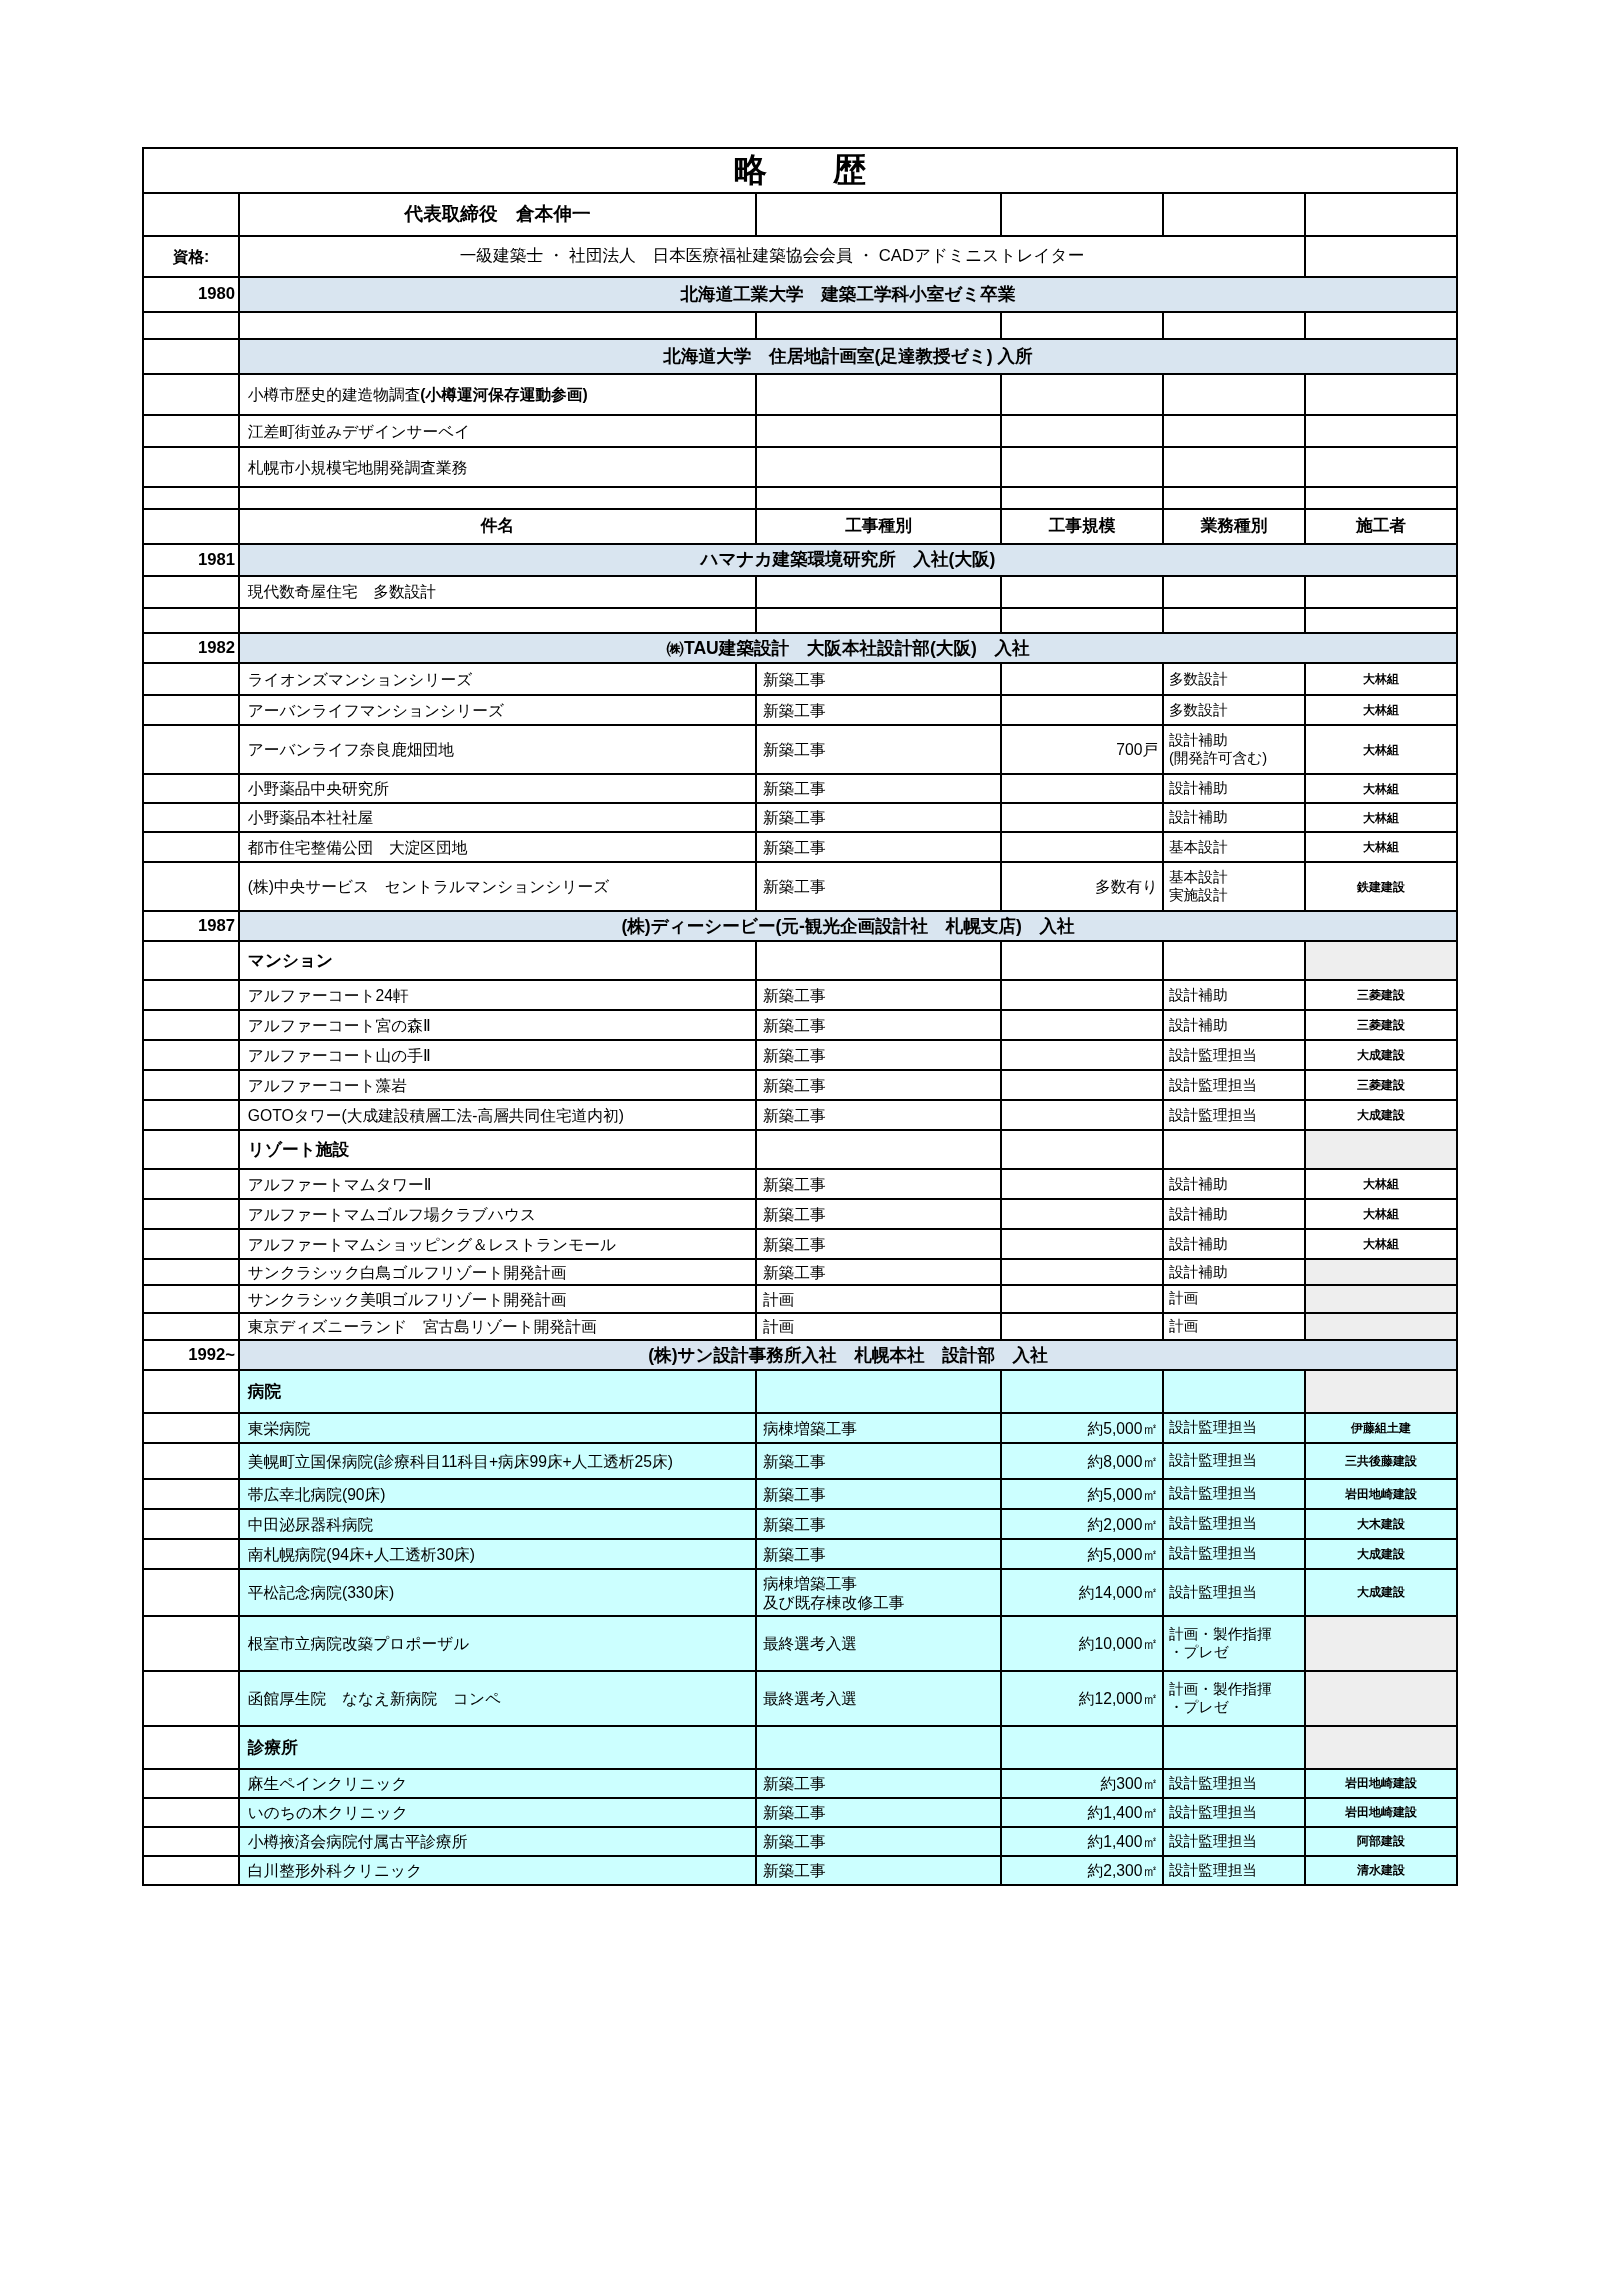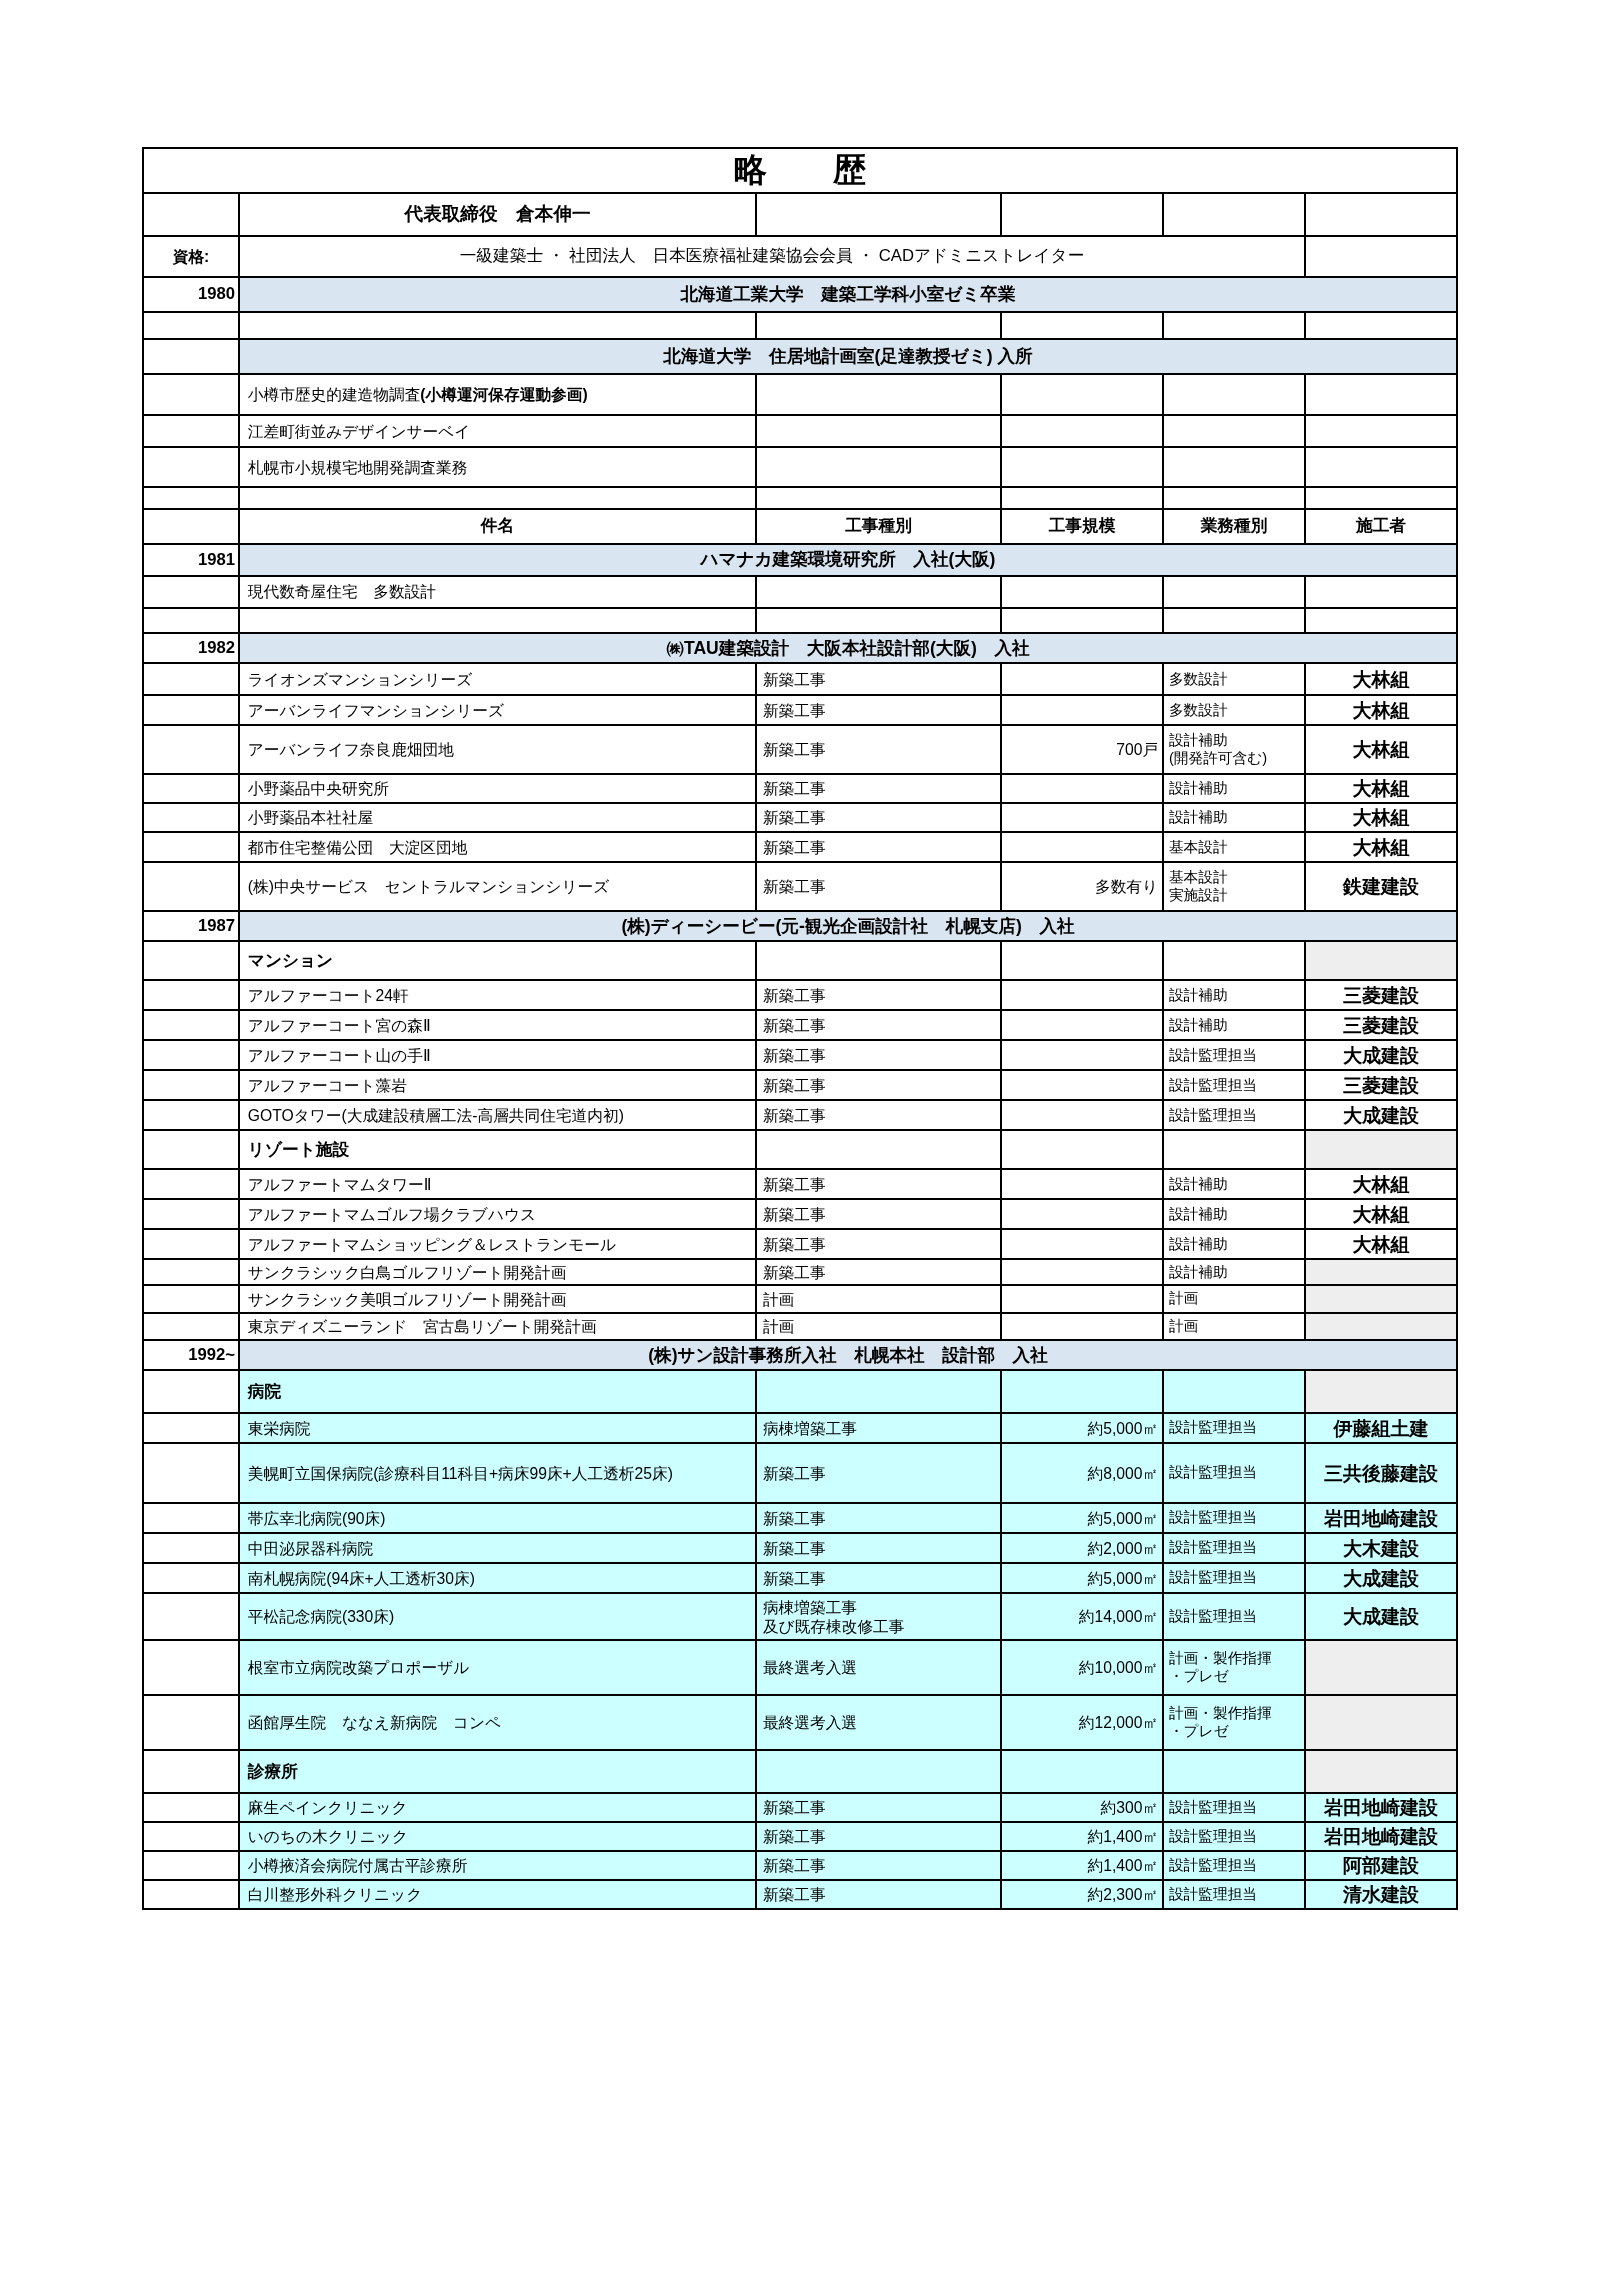--- a/index.html
+++ b/index.html
@@ -22,21 +22,21 @@
   .qual-label{font-size:15.7px;font-weight:bold;text-align:center;padding:1px 2px;}
   .qual-cell{font-size:16.7px;font-weight:normal;text-align:center;}
   .yr{font-size:16.7px;font-weight:bold;text-align:right;padding:1px 2.9px;}
   .band{background:#d9e5f0;font-size:17.6px;font-weight:bold;text-align:center;}
   .hdr{font-size:16.7px;font-weight:bold;text-align:center;}
   .nm{text-align:left;padding-left:7.8px;}
   .sect{font-size:16.7px;font-weight:bold;}
   .kd{text-align:left;}
   .sc{text-align:right;padding-right:3.9px;}
   .bz{text-align:left;font-size:14.7px;padding-left:4.9px;}
-  .bd{text-align:center;font-size:19px;font-weight:bold;}
+  .bd{text-align:center;font-size:12px;font-weight:bold;}
   .cyan{background:#ccffff;}
   .gray{background:#eeeeee;}
   .b{font-weight:bold;}
   .pre{white-space:pre-line;}
 </style>
 </head>
 <body>
 
 <div class="page">
   <table class="career">
@@ -324,21 +324,21 @@
           <td class="bd gray"></td>
         </tr>
         <tr style="height: 30px;">
           <td class="yr"></td>
           <td class="nm cyan">東栄病院</td>
           <td class="kd pre cyan">病棟増築工事</td>
           <td class="sc cyan">約5,000㎡</td>
           <td class="bz pre cyan">設計監理担当</td>
           <td class="bd cyan">伊藤組土建</td>
         </tr>
-        <tr style="height: 60px; padding-left: 48px;">
+        <tr style="height: 36px; padding-left: 48px;">
           <td class="yr"></td>
           <td class="nm cyan">美幌町立国保病院(診療科目11科目+病床99床+人工透析25床)</td>
           <td class="kd pre cyan">新築工事</td>
           <td class="sc cyan">約8,000㎡</td>
           <td class="bz pre cyan">設計監理担当</td>
           <td class="bd cyan">三共後藤建設</td>
         </tr>
         <tr style="height: 30px;">
           <td class="yr"></td>
           <td class="nm cyan">帯広幸北病院(90床)</td>

